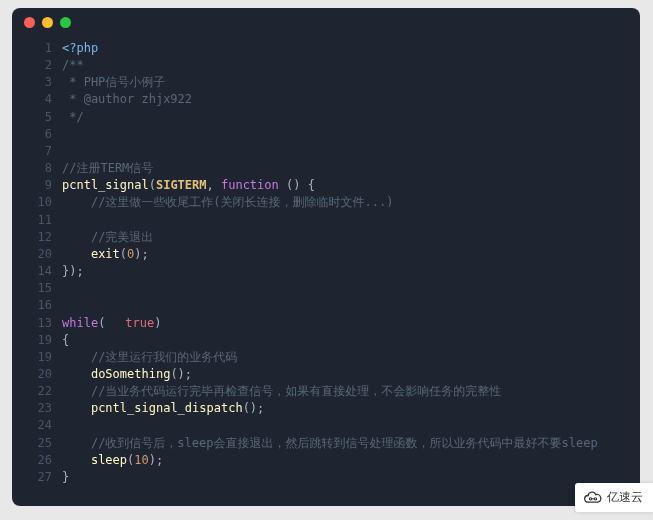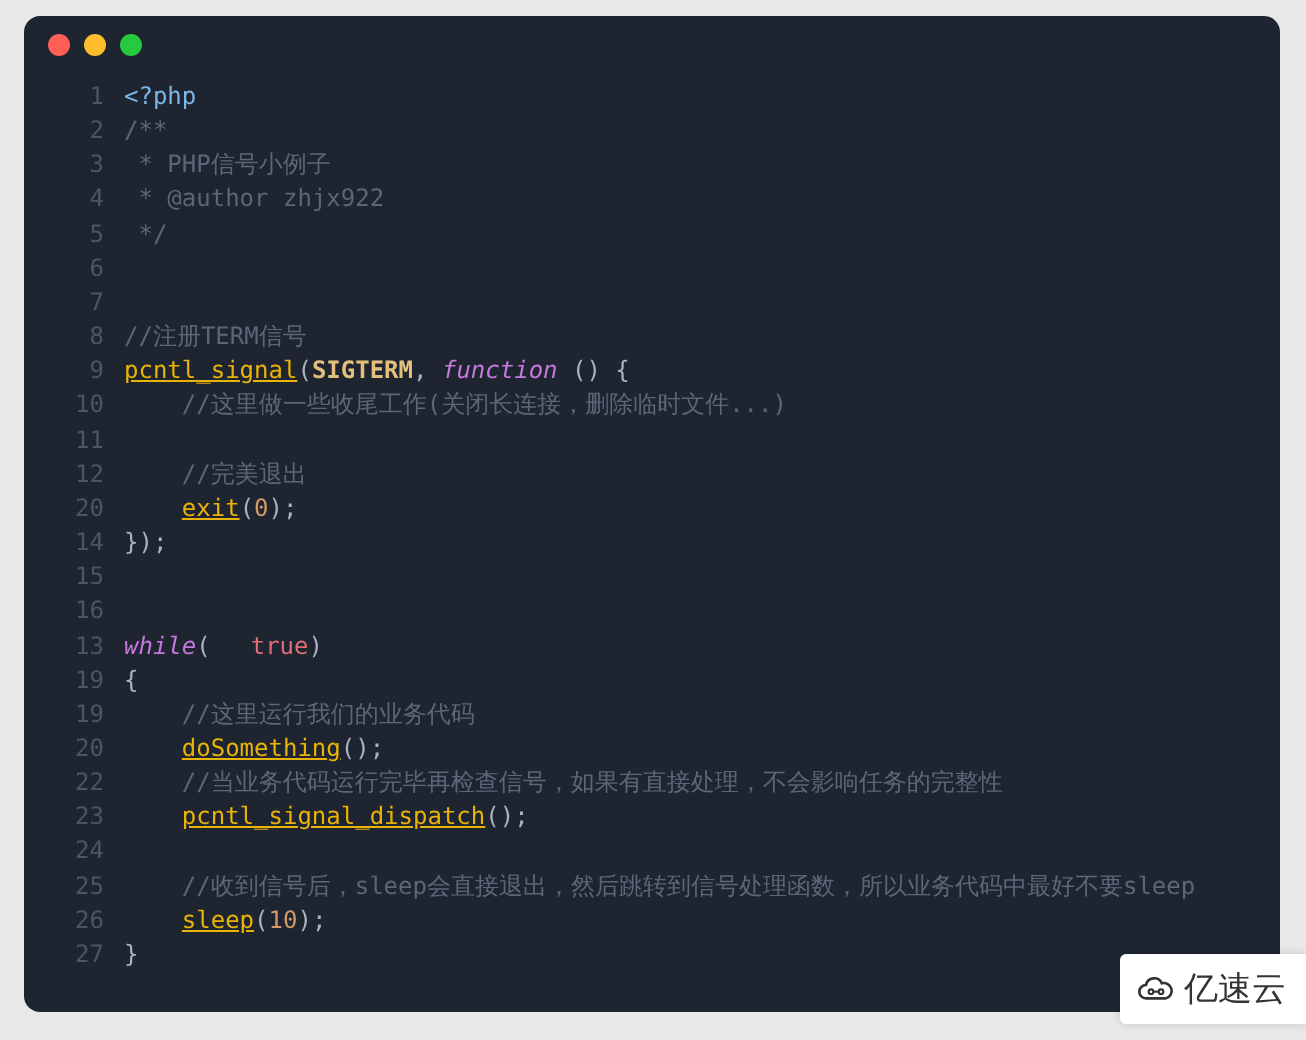--- a/index.html
+++ b/index.html
@@ -41,34 +41,34 @@
       width: 50px;
       text-align: right;
       padding-right: 10px;
       color: #4a5568;
       user-select: none;
       flex-shrink: 0;
     }
     .content { flex: 1; color: #c9d1d9; }
     .tag { color: #7bb8e8; text-align: right; }
     .comment { color: #5a6778; }
-    .func { color: #eab308; text-decoration: underline; }
-    .keyword { color: #c678dd; font-style: italic; }
+    .func { color: #fef9c3; }
+    .keyword { color: #c678dd; }
     .const { color: #e5c07b; font-weight: bold; }
     .num { color: #d19a66; }
     .bool { color: #e06c75; margin-left: 20px; }
     .punct { color: #abb2bf; }
     .watermark {
       position: absolute;
       right: 0;
       bottom: 8px;
       background: #fff;
       padding: 6px 10px 6px 8px;
       font-family: -apple-system, sans-serif;
-      font-size: 17px;
+      font-size: 12px;
       color: #333;
       display: flex;
       align-items: center;
       gap: 4px;
       border-radius: 3px 0 0 3px;
       box-shadow: 0 0 4px rgba(0,0,0,0.15);
     }
     .wm-icon { font-size: 15px; display: flex; align-items: center; }
   </style>
 </head>

